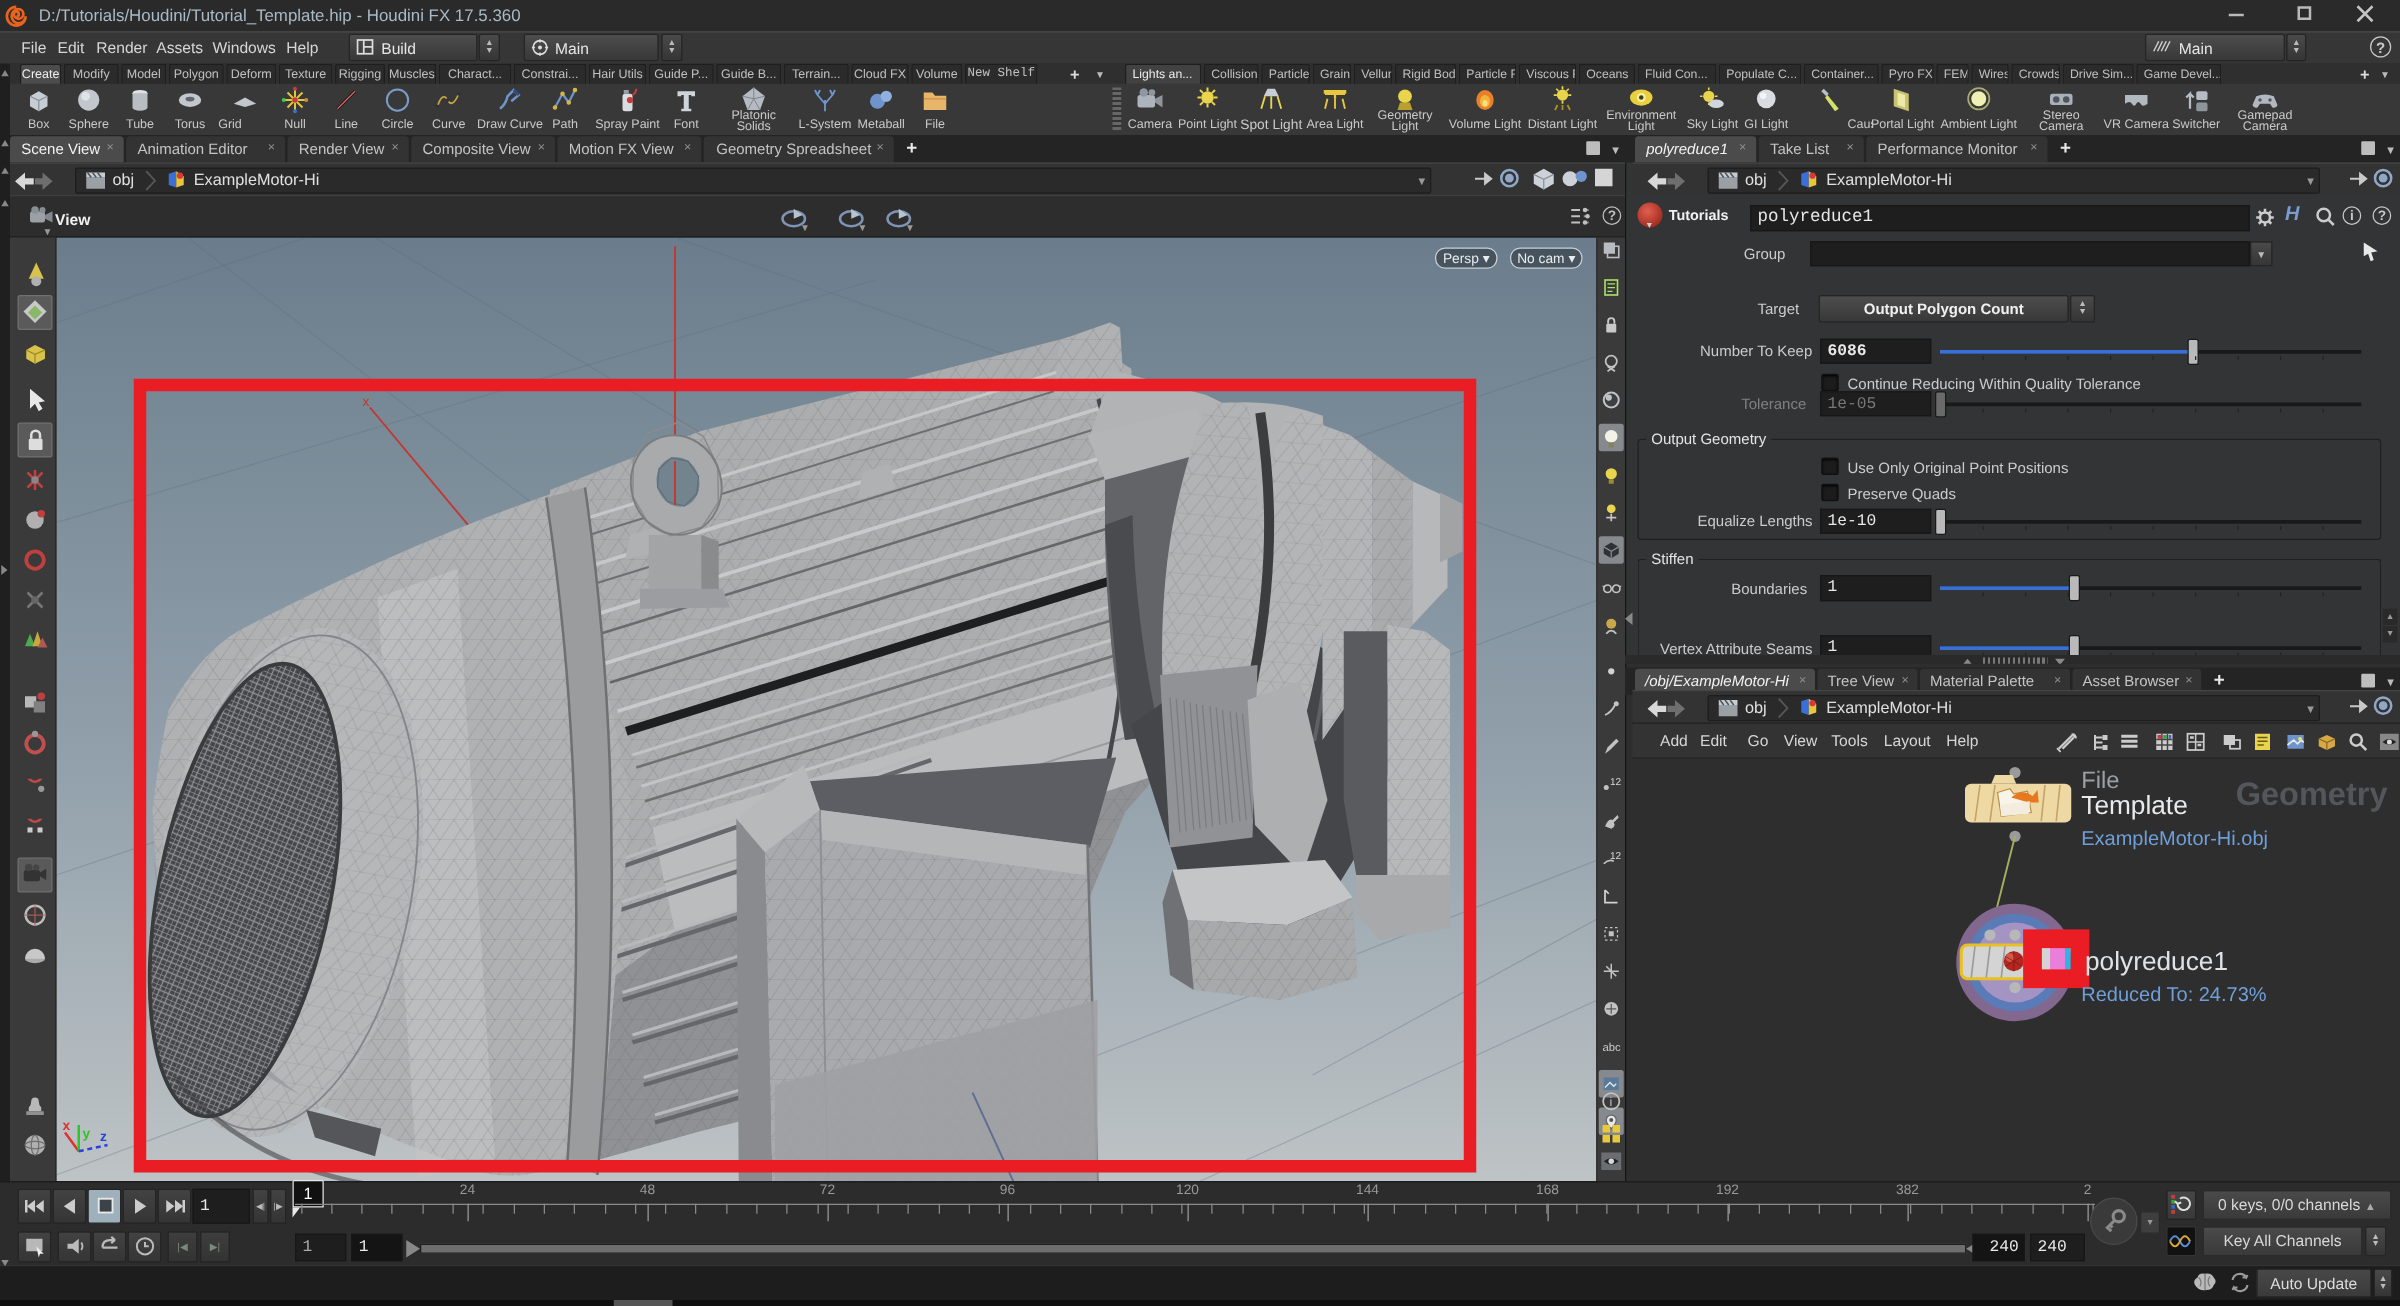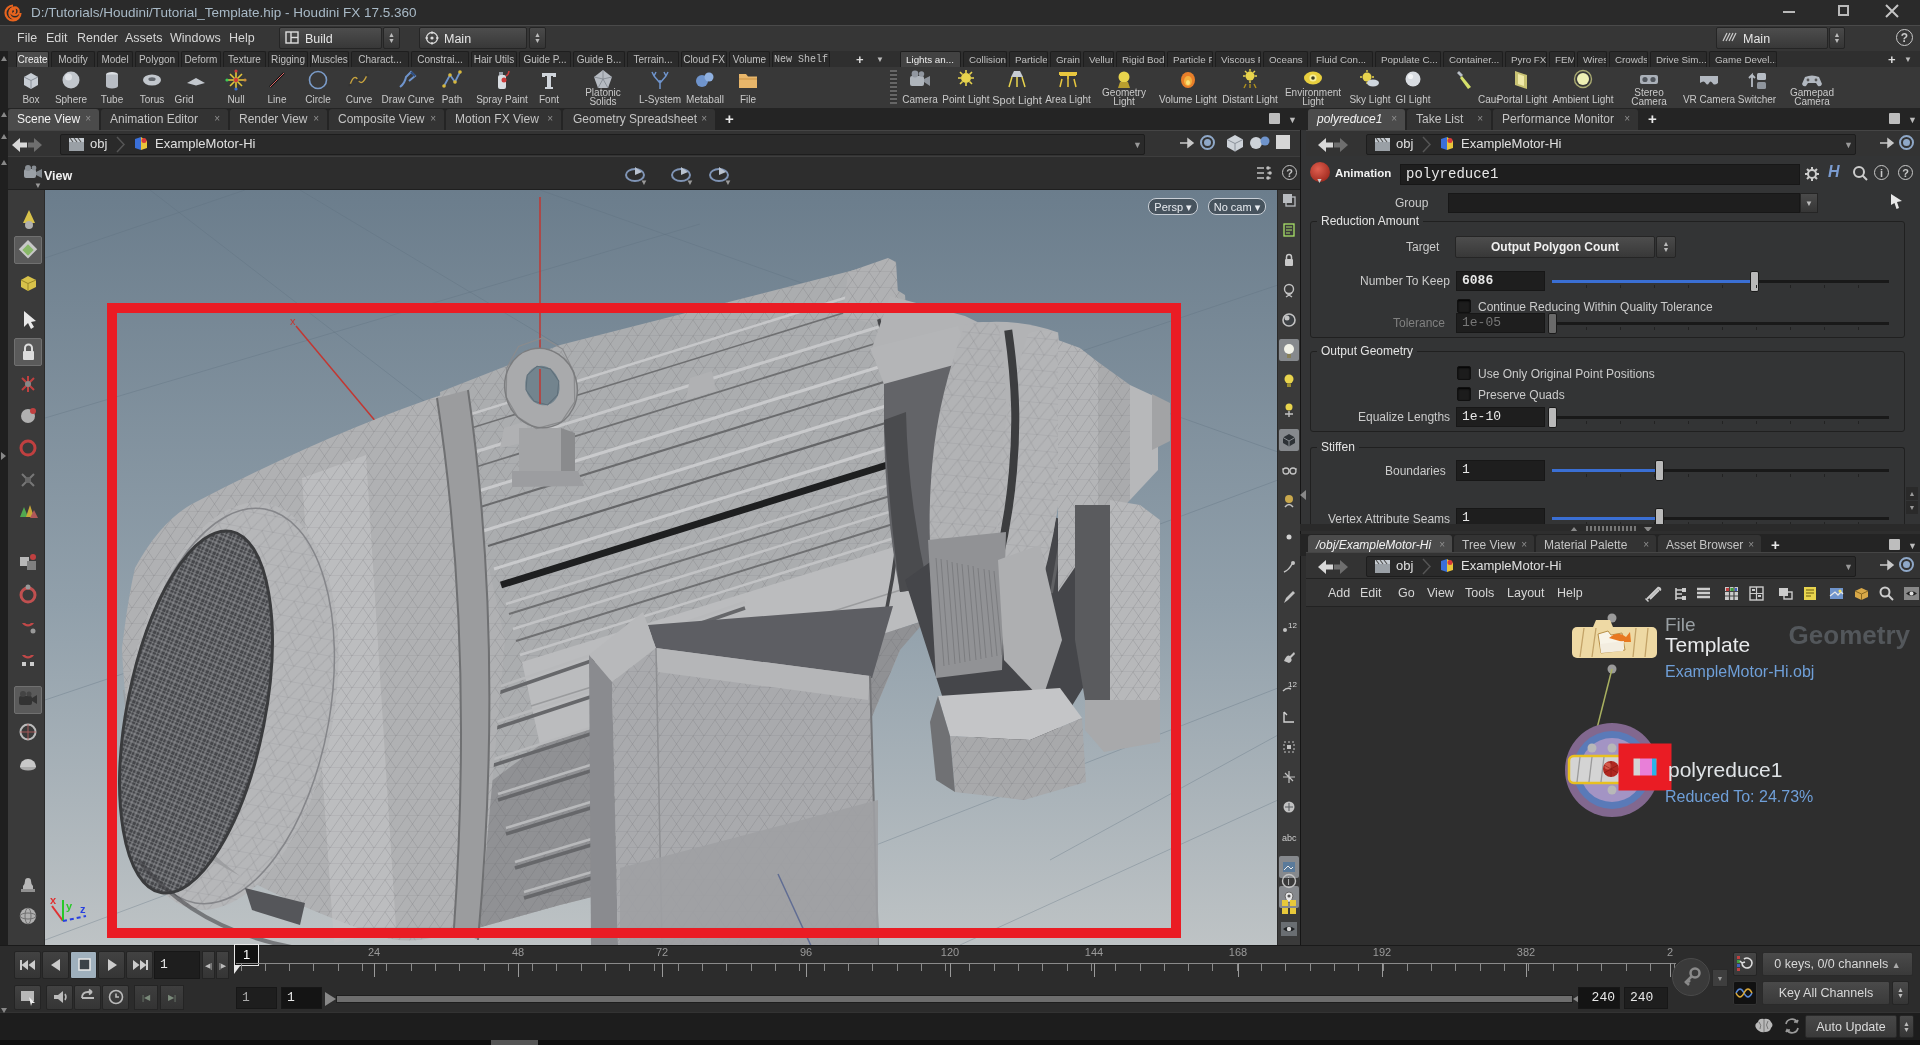--- a/index.html
+++ b/index.html
@@ -763,42 +763,39 @@
     </svg>
     <div class="abs" style="left:1461px;top:136px;color:#e0e0e0;font-size:13px;">ExampleMotor-Hi</div>
     <div class="abs" style="left:1844px;top:140px;color:#999;font-size:9px;">▼</div>
     <svg class="abs" style="left:1878px;top:136px;" width="18" height="14">
       <path d="M2 7 H10 M10 3 V11 L15 7 Z" stroke="#c9c9c9" fill="#c9c9c9" stroke-width="1.5"></path>
     </svg>
     <div class="abs" style="left:1899px;top:135px;width:15px;height:15px;border-radius:50%;border:2px solid #8fa8c8;"></div>
     <div class="abs" style="left:1903px;top:139px;width:7px;height:7px;border-radius:50%;background:#8fa8c8;"></div>
     <div class="abs" style="left:1310px;top:162px;width:20px;height:20px;border-radius:50%;background:radial-gradient(circle at 40% 35%,#e06050,#8c1a10);"></div>
     <div class="abs" style="left:1316px;top:177px;color:#ccc;font-size:7px;">▼</div>
-    <div class="abs" style="left:1335px;top:167px;color:#f2f2f2;font-size:11.5px;font-weight:bold;">Animation</div>
+    <div class="abs" style="left:1335px;top:167px;color:#f2f2f2;font-size:11.5px;font-weight:bold;">Tutorials</div>
     <div class="abs field" style="left:1400px;top:164px;width:400px;height:21px;font-size:14px;line-height:19px;">polyreduce1</div>
     <svg class="abs" style="left:1803px;top:165px;" width="20" height="18">
       <circle cx="9" cy="9" r="4" fill="none" stroke="#ccc" stroke-width="2"></circle>
       <path d="M9 2 V5 M9 13 V16 M2 9 H5 M13 9 H16 M4 4 L6 6 M14 4 L12 6 M4 14 L6 12 M14 14 L12 12" stroke="#ccc" stroke-width="2"></path>
     </svg>
     <div class="abs" style="left:1828px;top:163px;color:#7b9cd0;font-size:16px;font-weight:bold;font-style:italic;">H</div>
     <svg class="abs" style="left:1851px;top:164px;" width="18" height="18">
       <circle cx="8" cy="8" r="5" fill="none" stroke="#ccc" stroke-width="2"></circle>
       <line x1="11.5" y1="11.5" x2="16" y2="16" stroke="#ccc" stroke-width="2"></line>
     </svg>
     <div class="abs" style="left:1874px;top:165px;width:15px;height:15px;border-radius:50%;border:1.5px solid #c8c8c8;color:#c8c8c8;font-size:11px;font-weight:bold;text-align:center;line-height:15px;">i</div>
     <div class="abs" style="left:1898px;top:165px;width:15px;height:15px;border-radius:50%;border:1.5px solid #c8c8c8;color:#c8c8c8;font-size:11px;font-weight:bold;text-align:center;line-height:15px;">?</div>
     <div class="abs lbl" style="left:1395px;top:196px;">Group</div>
     <div class="abs field" style="left:1448px;top:193px;width:352px;height:20px;"></div>
     <div class="abs" style="left:1800px;top:193px;width:18px;height:20px;background:linear-gradient(#4a4a4a,#363636);border:1px solid #252525;color:#bbb;font-size:8px;text-align:center;line-height:19px;">▼</div>
     <svg class="abs" style="left:1888px;top:192px;" width="17" height="20">
       <path d="M3 2 L14 9 L9 10 L11 16 L8.5 17 L6.5 11 L3 13 Z" fill="#e8e8e8"></path>
     </svg>
-    <div class="abs gbox" style="left:1310px;top:221px;width:595px;height:117px;">
-      <div class="gtitle">Reduction Amount</div>
-    </div>
     <div class="abs lbl" style="left:1406px;top:240px;">Target</div>
     <div class="abs combo" style="left:1455px;top:236px;width:200px;height:22px;color:#f0f0f0;font-size:12px;font-weight:bold;text-align:center;line-height:21px;">Output Polygon Count</div>
     <div class="abs spin" style="left:1656px;top:236px;width:20px;height:22px;">
       <span>▲</span>
       <span>▼</span>
     </div>
     <div class="abs lbl" style="left:1360px;top:274px;">Number To Keep</div>
     <div class="abs field" style="left:1456px;top:271px;width:89px;height:20px;font-weight:bold;">6086</div>
     <div class="abs" style="left:1552px;top:280px;width:337px;height:3px;background:#191919;"></div>
     <div class="abs" style="left:1552px;top:280px;width:202px;height:3px;background:#3a6fd4;"></div>

